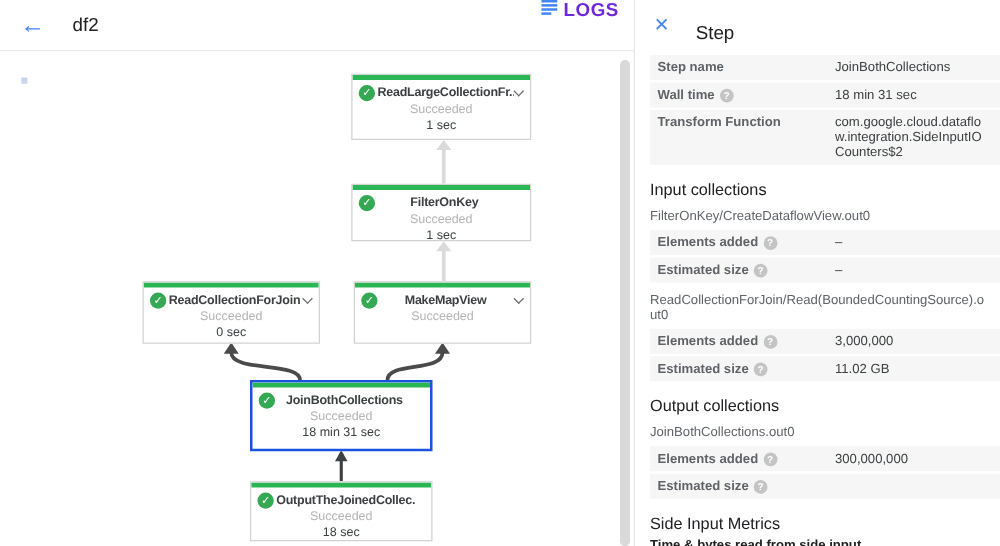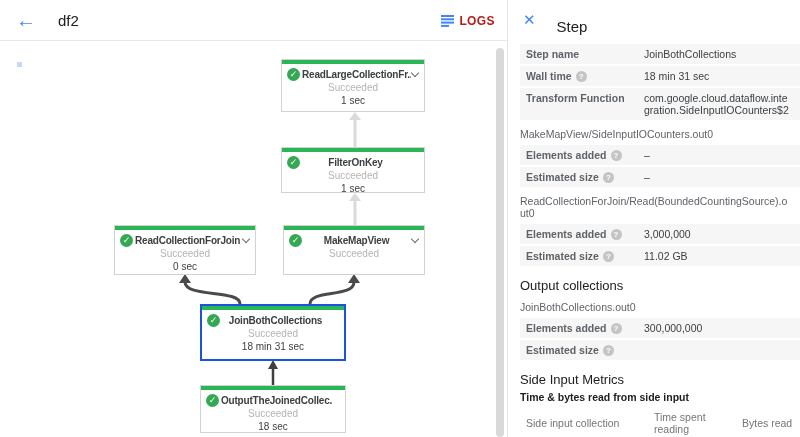--- a/index.html
+++ b/index.html
@@ -4,22 +4,22 @@
 <style>
   * { box-sizing: border-box; margin: 0; padding: 0; }
   html,body { width:800px; height:437px; overflow:hidden; }
   body { font-family:"Liberation Sans", sans-serif; background:#fff; position:relative; color:#3c4043; }
 
   
   .topbar { position:absolute; left:0; top:0; width:507px; height:41px; background:#fff;
             border-bottom:1px solid #e8e8e8; display:flex; align-items:center; z-index:5; }
   .back-arrow { margin-left:16px; color:#4285f4; font-size:20px; line-height:20px; cursor:pointer; }
   .job-title { margin-left:22px; font-size:15px; color:#212121;text-align:right; }
-  .logs-btn { position:absolute; right:12px; top:0; height:41px; display:flex; align-items:center; gap:5px;
-              color:#b91c1c; font-size:12px; font-weight:bold; letter-spacing:0.4px; cursor:pointer; }
+  .logs-btn { position:absolute; right:12px; top:0; height:41px; display:flex; gap:5px;
+              color:#6d28d9; font-size:15px; font-weight:bold; letter-spacing:0.4px; cursor:pointer; }
   .logs-icon { display:inline-block; }
 
   
   .graph { position:absolute; left:0; top:41px; width:497px; height:396px; background:#fff; }
   .edges { position:absolute; left:0; top:0; width:497px; height:396px; pointer-events:none; }
   .artifact-dot { position:absolute; left:17px; top:21px; width:5px; height:5px; background:#c9d7f3; }
 
   .node { position:absolute; background:#fff; border:1px solid #d2d2d2; text-align:center;
           font-size:10px; cursor:pointer; overflow:hidden; }
   .node .bar { height:4px; background:#2bb656; width:100%; }
@@ -40,21 +40,21 @@
              background:#d9d9d9; border-radius:4px; cursor:pointer; }
 
   
   .panel { position:absolute; left:507px; top:0; width:293px; height:437px; background:#fff;
            border-left:1px solid #e6e6e6; overflow:hidden; }
   .panel-header { height:40px; display:flex; align-items:center; }
   .close-x { margin-left:15px; color:#4285f4; font-size:15px; cursor:pointer; }
   .panel-title { margin-left:21px; font-size:15px; color:#212121;margin-top:12px; }
   .panel-body { padding:4px 0 0 12px; font-size:10.5px; }
 
-  .kv { background:#f6f6f6; display:flex; padding:4px 6px 4px 6px; margin-bottom:2px; margin-right:0; }
+  .kv { background:#f6f6f6; display:flex; padding:4px 6px 4px 6px; margin-bottom:2px; margin-right:0;gap:24px; }
   .kv .k { width:118px; flex:none; font-weight:bold; color:#5f6368; display:flex; align-items:flex-start; gap:4px; }
   .kv .v { flex:1; color:#3c4043; word-break:break-all; padding-right:4px; }
   .help { display:inline-block; width:11px; height:11px; border-radius:50%; background:#c4c4c4;
           color:#fff; font-size:8px; line-height:11px; text-align:center; flex:none; margin-top:1px; cursor:pointer; }
 
   .section-h { font-size:13px; color:#202124; margin:12px 0 4px 0; }
   .coll-name { color:#5f6368; margin:8px 0 5px 0; word-break:break-all; padding-right:8px; }
   .group { margin-bottom:4px; }
 
   .sim-sub { font-weight:bold; color:#212121; margin:2px 0 4px 0; }
@@ -190,23 +190,24 @@
         </span>
       <span class="v">18 min 31 sec</span>
     </div>
     <div class="kv">
       <span class="k">
           <span>Transform Function</span>
         </span>
       <span class="v">com.google.cloud.dataflow.integration.SideInputIOCounters$2</span>
     </div>
 
+    <div class="section-h">Input collections</div>
 
     <div class="group">
-      <div class="coll-name">MakeMapView/SideInputIOCounters.out0</div>
+      <div class="coll-name">FilterOnKey/CreateDataflowView.out0</div>
       <div class="kv">
         <span class="k">
             <span>Elements added</span>
           <span class="help">?</span>
           </span>
         <span class="v">–</span>
       </div>
       <div class="kv">
         <span class="k">
             <span>Estimated size</span>

